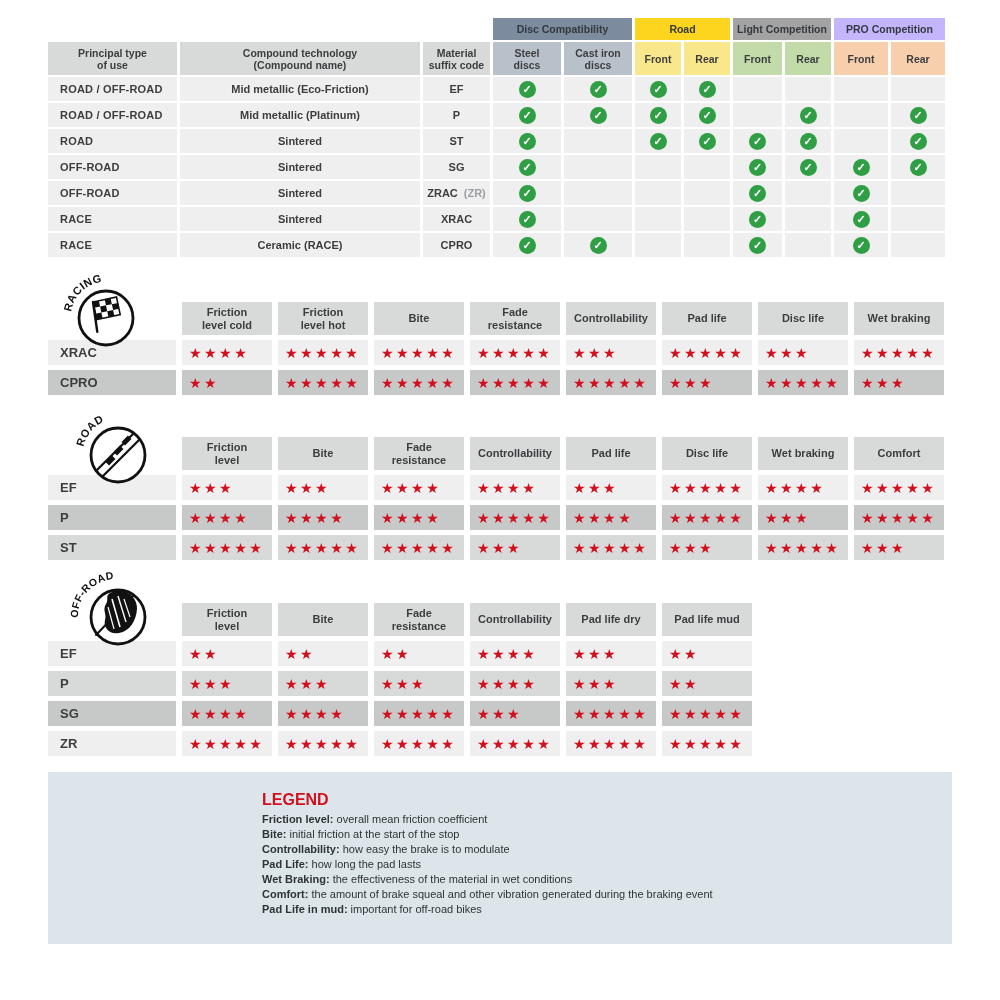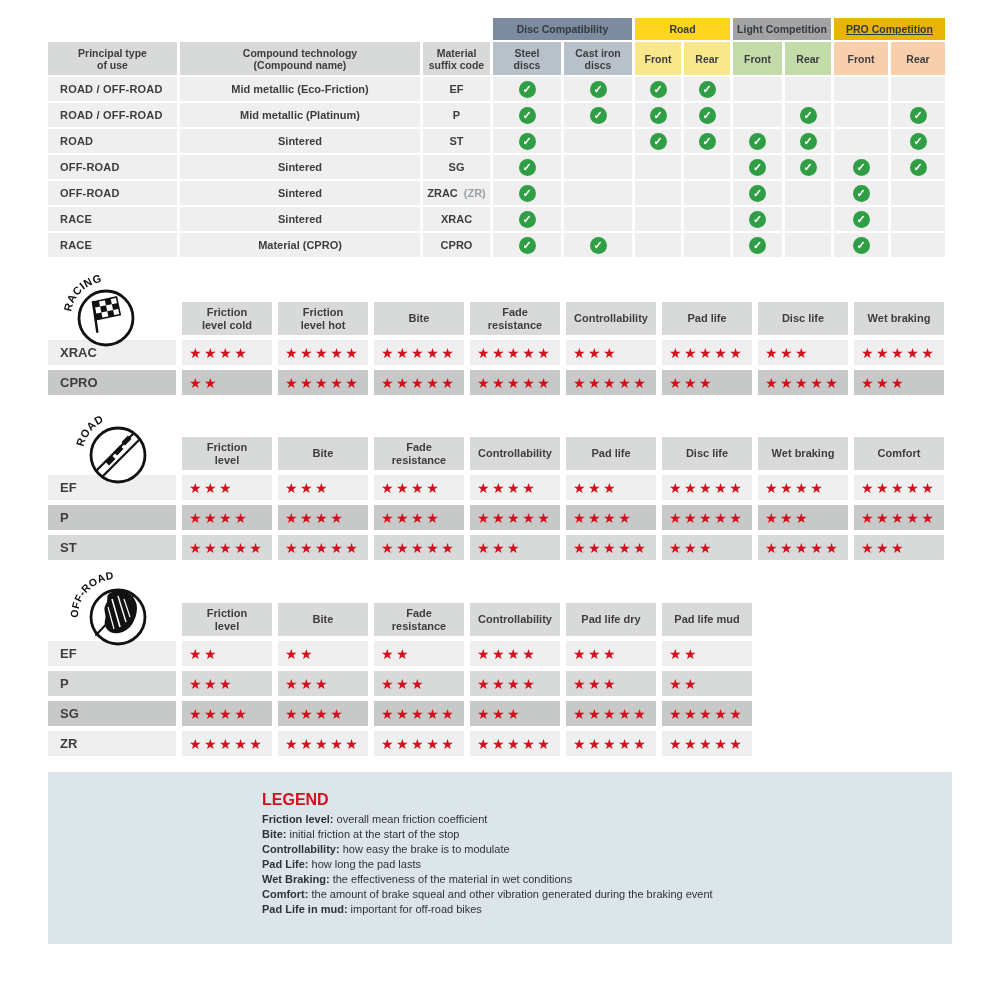--- a/index.html
+++ b/index.html
@@ -42,21 +42,21 @@
 </style>
 </head>
 <body>
 
 <div class="canvas">
 
   <div class="compat">
       <div class="band" style="grid-area: 1 / 4 / auto / span 2; background: rgb(124, 139, 157);">Disc Compatibility</div>
       <div class="band" style="grid-area: 1 / 6 / auto / span 2; background: rgb(253, 212, 30);">Road</div>
       <div class="band" style="grid-area: 1 / 8 / auto / span 2; background: #a3a3a3;">Light Competition</div>
-      <div class="band" style="grid-area: 1 / 10 / auto / span 2; background: #eab308; text-decoration: underline;">PRO Competition</div>
+      <div class="band" style="grid-area: 1 / 10 / auto / span 2; background: #c4b5fd;">PRO Competition</div>
       <div class="hcell" style="grid-area: 2 / 1;">Principal type
 of use</div>
       <div class="hcell" style="grid-area: 2 / 2;">Compound technology
 (Compound name)</div>
       <div class="hcell" style="grid-area: 2 / 3;">Material
 suffix code</div>
       <div class="hcell" style="grid-area: 2 / 4; background: rgb(184, 193, 202);">Steel
 discs</div>
       <div class="hcell" style="grid-area: 2 / 5; background: rgb(184, 193, 202);">Cast iron
 discs</div>
@@ -180,21 +180,21 @@
       <div class="ccell" style="grid-area: 8 / 7;"></div>
       <div class="ccell" style="grid-area: 8 / 8;">
         <div class="chk">✓</div>
       </div>
       <div class="ccell" style="grid-area: 8 / 9;"></div>
       <div class="ccell" style="grid-area: 8 / 10;">
         <div class="chk">✓</div>
       </div>
       <div class="ccell" style="grid-area: 8 / 11;"></div>
       <div class="dcell use" style="grid-area: 9 / 1;">RACE</div>
-      <div class="dcell" style="grid-area: 9 / 2;">Material (CPRO)</div>
+      <div class="dcell" style="grid-area: 9 / 2;">Ceramic (RACE)</div>
       <div class="dcell" style="grid-area: 9 / 3;">CPRO</div>
       <div class="ccell" style="grid-area: 9 / 4;">
         <div class="chk">✓</div>
       </div>
       <div class="ccell" style="grid-area: 9 / 5;">
         <div class="chk">✓</div>
       </div>
       <div class="ccell" style="grid-area: 9 / 6;"></div>
       <div class="ccell" style="grid-area: 9 / 7;"></div>
       <div class="ccell" style="grid-area: 9 / 8;">

